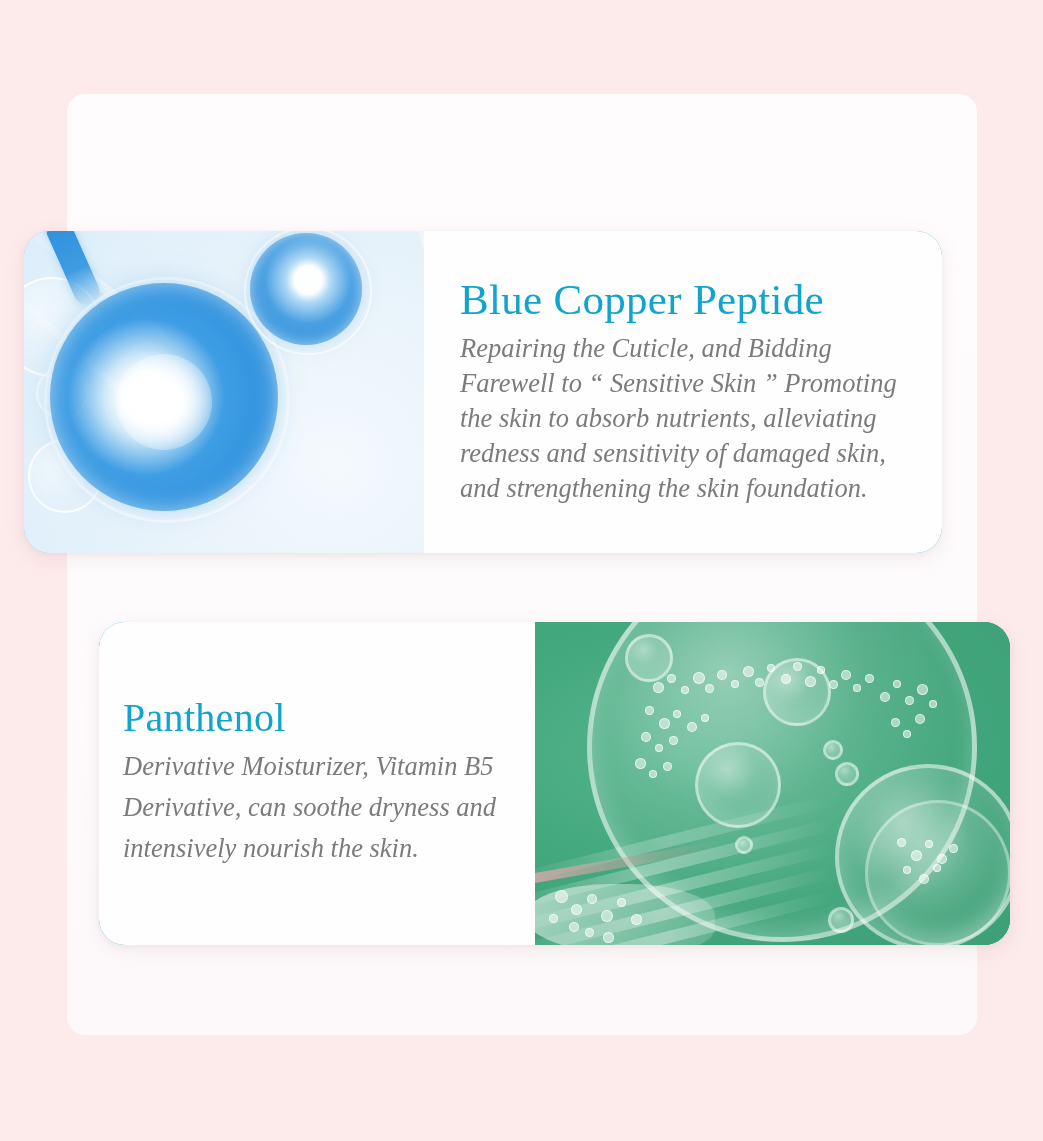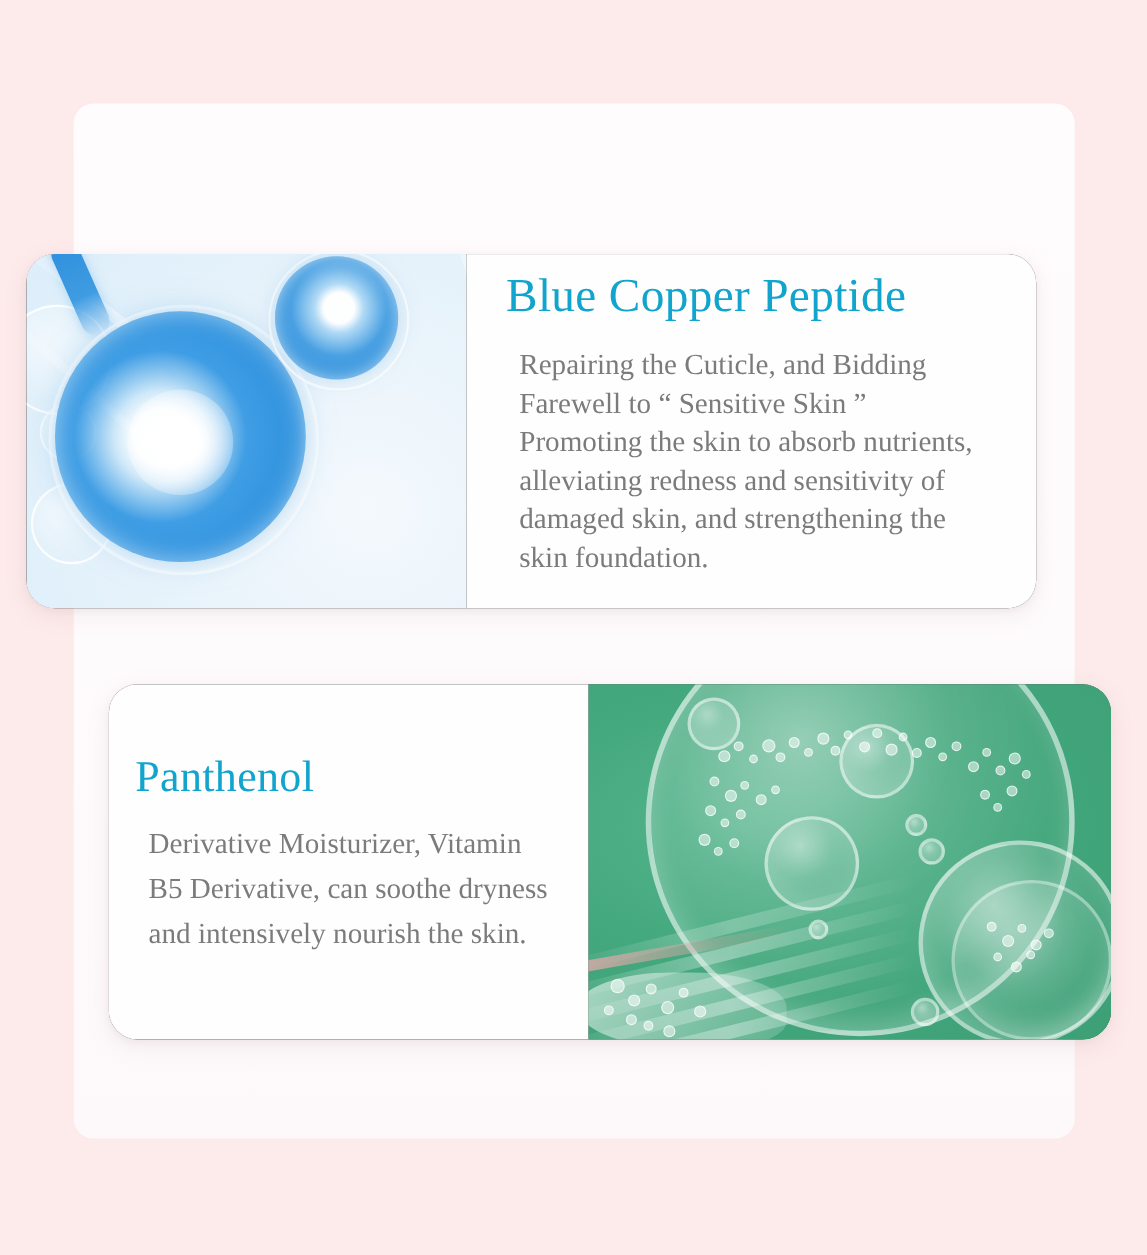--- a/index.html
+++ b/index.html
@@ -25,21 +25,21 @@
     background: linear-gradient(180deg, #fffcfd 0%, #fefbfc 55%, #fdf9fa 100%);
     border-radius: 18px;
   }
 
   
   .card {
     position: absolute;
     border-radius: 26px;
     overflow: hidden;
     display: flex;
-    background: #404040;
+    background: #0ea5e9;
     box-shadow: 0 6px 20px rgba(170, 140, 145, 0.13),
                 0 2px 6px rgba(170, 140, 145, 0.08);
   }
 
   #card-blue {
     left: 24px;
     top: 231px;
     width: 918px;
     height: 322px;
     flex-direction: row;
@@ -75,21 +75,22 @@
     color: #11a4cd;
     font-weight: normal;
     margin: 0 0 10px 0;
     letter-spacing: .3px;
   }
   #card-blue .card-title { font-size: 43px; line-height: 1.02; }
   #card-green .card-title { font-size: 40px; line-height: 1.02; margin-bottom: 8px; }
 
   .card-desc {
     color: #7b7b7b;
-    margin: 12px;
+    margin: 0;
+    font-style: italic;
   }
   #card-blue .card-desc { font-size: 26.5px; line-height: 35px; max-width: 470px; }
   #card-green .card-desc { font-size: 26.5px; line-height: 41px; max-width: 420px; }
 
   
   .blue-scene {
     position: absolute;
     inset: 0;
     background:
       radial-gradient(circle at 78% 72%, #f4f9fd 0%, #eaf4fb 40%, #dceefa 100%),

